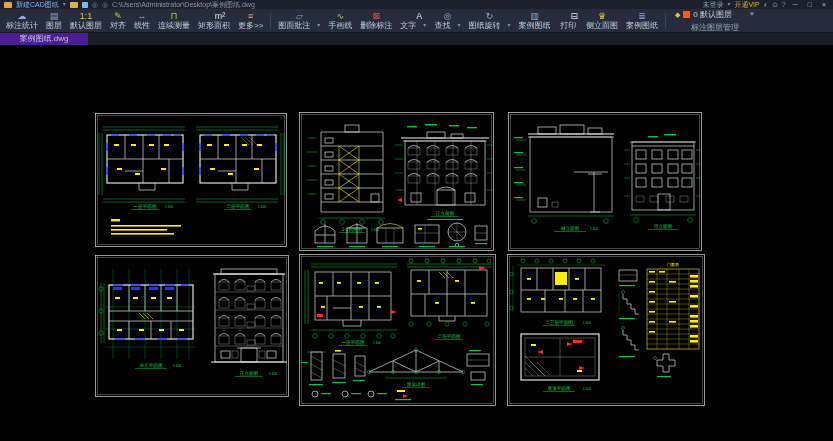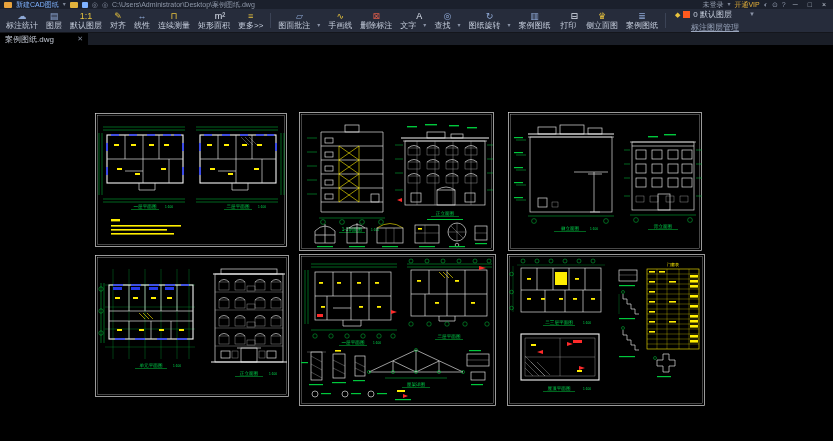--- a/index.html
+++ b/index.html
@@ -30,26 +30,26 @@
   .titem .ic.y{color:#e8c33d;} .titem .ic.w{color:#dde3ee;padding-left:12px;} .titem .ic.r{color:#d95b4a;}
   .lbl-row{display:flex;align-items:flex-start;gap:7px;}
   .titem .lb{font-size:8px;line-height:9px;color:#c6cedd;white-space:nowrap;}
   .dd{color:#8a93a6;font-size:6px;}
   .sep{width:1px;height:15px;background:#3b4356;margin:0 3px;}
   .layer-group{display:flex;flex-direction:column;justify-content:center;padding:0 6px;gap:4px;}
   .lg-row1{display:flex;align-items:center;gap:3px;font-size:8px;line-height:9px;color:#c6cedd;}
   .diamond{color:#e8c33d;font-size:7px;}
   .swatch{width:7px;height:7px;background:#ff5a1f;display:inline-block;}
   .lg-caret{margin-left:14px;color:#8a93a6;font-size:6px;}
-  .lg-row2{font-size:8px;line-height:9px;color:#9aa6bd;text-align:center;text-decoration:underline;}
+  .lg-row2{font-size:8px;line-height:9px;color:#9aa6bd;text-align:center;}
 
   
   .tabbar{height:12px;background:#1a1e27;display:flex;align-items:stretch;}
-  .tab{width:78px;background:#000000;color:#c2c8d4;font-size:8px;display:flex;
-       align-items:center;justify-content:space-between;padding:0 5px;white-space:nowrap;overflow:hidden;}
+  .tab{width:78px;background:#4c1d95;color:#c2c8d4;font-size:8px;display:flex;
+       align-items:center;justify-content:space-between;padding:0 5px;white-space:nowrap;overflow:hidden;flex-direction:column;}
   .tab-close{color:#7f8899;font-size:7px;}
 
   
   .canvas{position:absolute;top:45px;left:0;width:833px;height:396px;background:#000;}
   .panel{position:absolute;}
   .panel svg{display:block;width:100%;height:100%;}
 
   svg .w{stroke:#dcdcdc;stroke-width:.7;fill:none;}
   svg .w2{stroke:#f4f4f4;stroke-width:1.1;fill:none;}
   svg .wt{stroke:#c8c8c8;stroke-width:.35;fill:none;}

